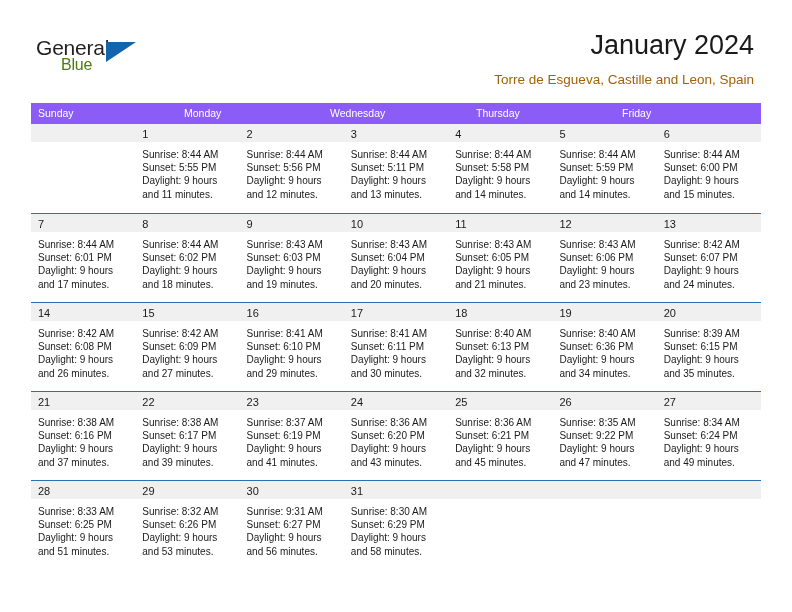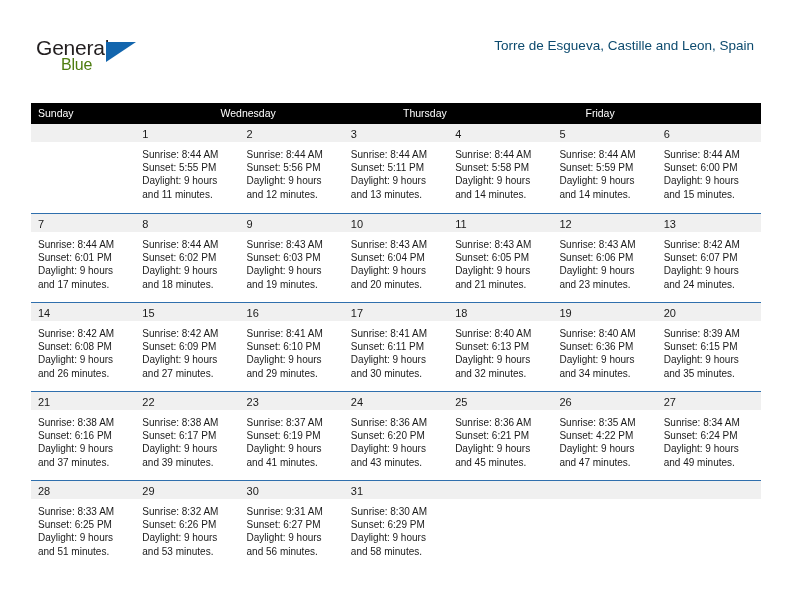--- a/index.html
+++ b/index.html
@@ -73,36 +73,36 @@
   .cal-title {
     font-size: 27px;
     color: #1a1a1a;
     line-height: 34px;
     white-space: nowrap;
     font-family: "Liberation Sans", sans-serif;
   }
   .cal-subtitle {
     margin-top: 9px;
     font-size: 13.5px;
-    color: #0c4a6e;
+    color: #a16207;
     line-height: 17px;
     white-space: nowrap;
     font-family: "Liberation Sans", sans-serif;
   }
 
   
   .calendar {
     position: absolute;
     left: 31px;
     top: 103px;
     width: 730px;
   }
   .weekday-row {
     display: flex;
-    background: #000000;
+    background: #8b5cf6;
     height: 21px;
   }
   .weekday-cell {
     flex: 1 1 0;
     color: #ffffff;
     font-size: 10.5px;
     line-height: 21px;
     padding-left: 7px;
     box-sizing: border-box;
     white-space: nowrap;
@@ -160,28 +160,30 @@
 
   <div class="top-bar">
 
     <div class="logo">
       <span class="logo-general">General</span>
       <span class="logo-triangle"></span>
       <span class="logo-blue">Blue</span>
     </div>
 
     <div class="title-block">
+      <div class="cal-title">January 2024</div>
       <div class="cal-subtitle">Torre de Esgueva, Castille and Leon, Spain</div>
     </div>
 
   </div>
 
   <div class="calendar">
     <div class="weekday-row" id="weekday-row">
         <div class="weekday-cell">Sunday</div>
+        <div class="weekday-cell">Monday</div>
         <div class="weekday-cell">Wednesday</div>
         <div class="weekday-cell">Thursday</div>
         <div class="weekday-cell">Friday</div>
       </div>
     <div id="weeks-container">
         <div class="week-row">
           <div class="day-cell empty">
             <div class="day-number-band"><span class="day-number"></span></div>
           </div>
           <div class="day-cell">
@@ -412,21 +414,21 @@
               <div class="day-line">Sunrise: 8:36 AM</div>
               <div class="day-line">Sunset: 6:21 PM</div>
               <div class="day-line">Daylight: 9 hours</div>
               <div class="day-line">and 45 minutes.</div>
             </div>
           </div>
           <div class="day-cell">
             <div class="day-number-band"><span class="day-number">26</span></div>
             <div class="day-body">
               <div class="day-line">Sunrise: 8:35 AM</div>
-              <div class="day-line">Sunset: 4:22 PM</div>
+              <div class="day-line">Sunset: 9:22 PM</div>
               <div class="day-line">Daylight: 9 hours</div>
               <div class="day-line">and 47 minutes.</div>
             </div>
           </div>
           <div class="day-cell">
             <div class="day-number-band"><span class="day-number">27</span></div>
             <div class="day-body">
               <div class="day-line">Sunrise: 8:34 AM</div>
               <div class="day-line">Sunset: 6:24 PM</div>
               <div class="day-line">Daylight: 9 hours</div>

